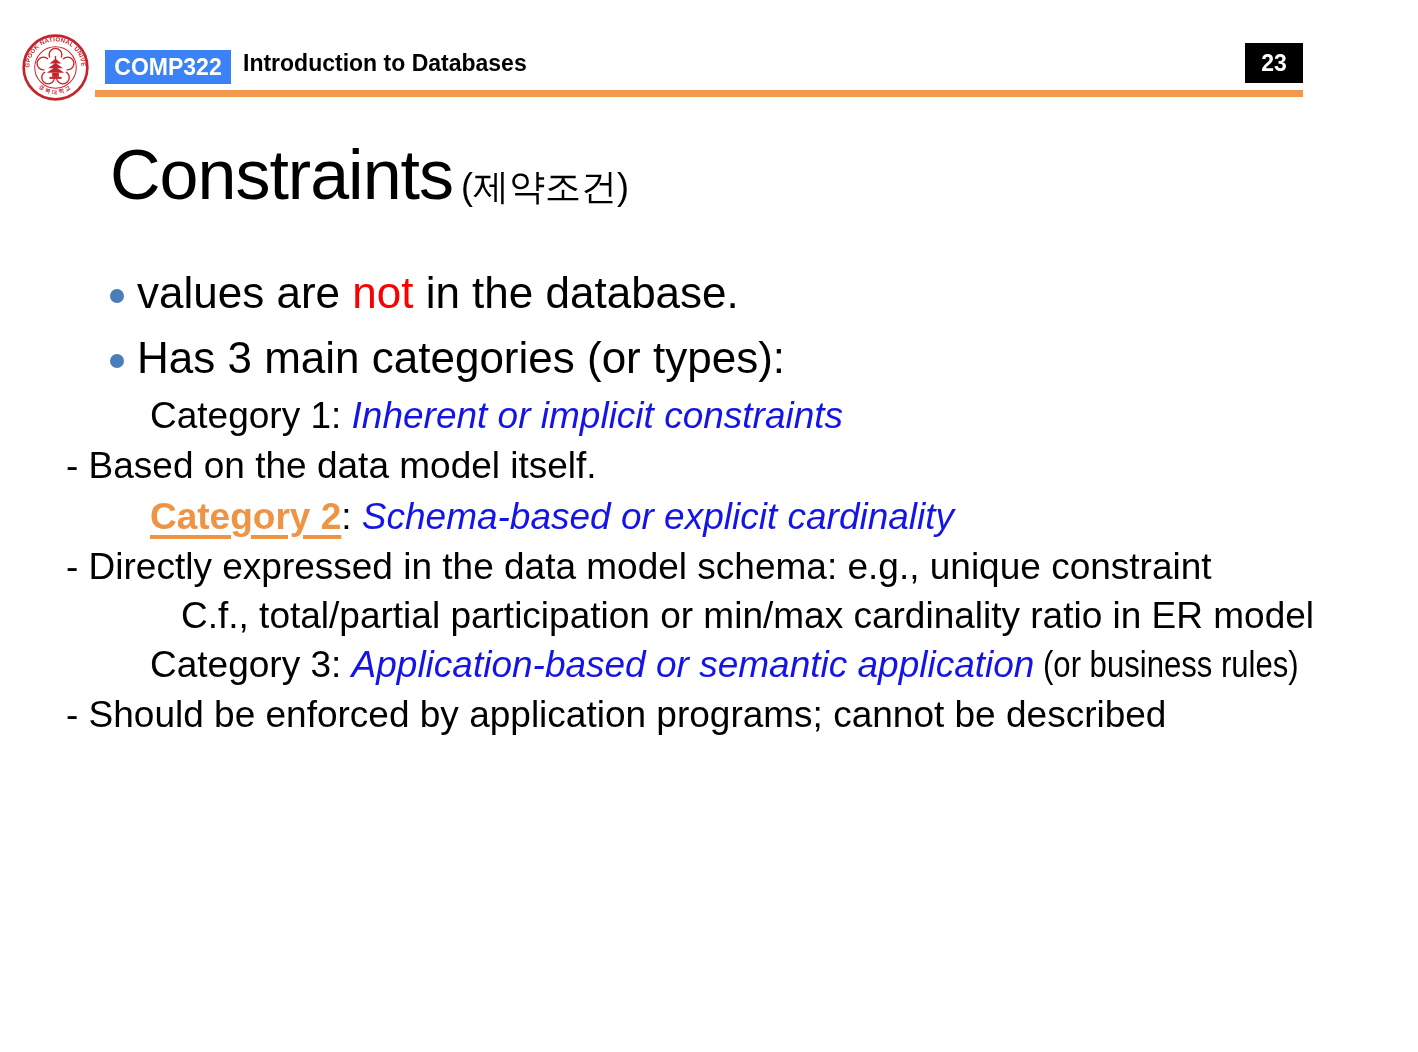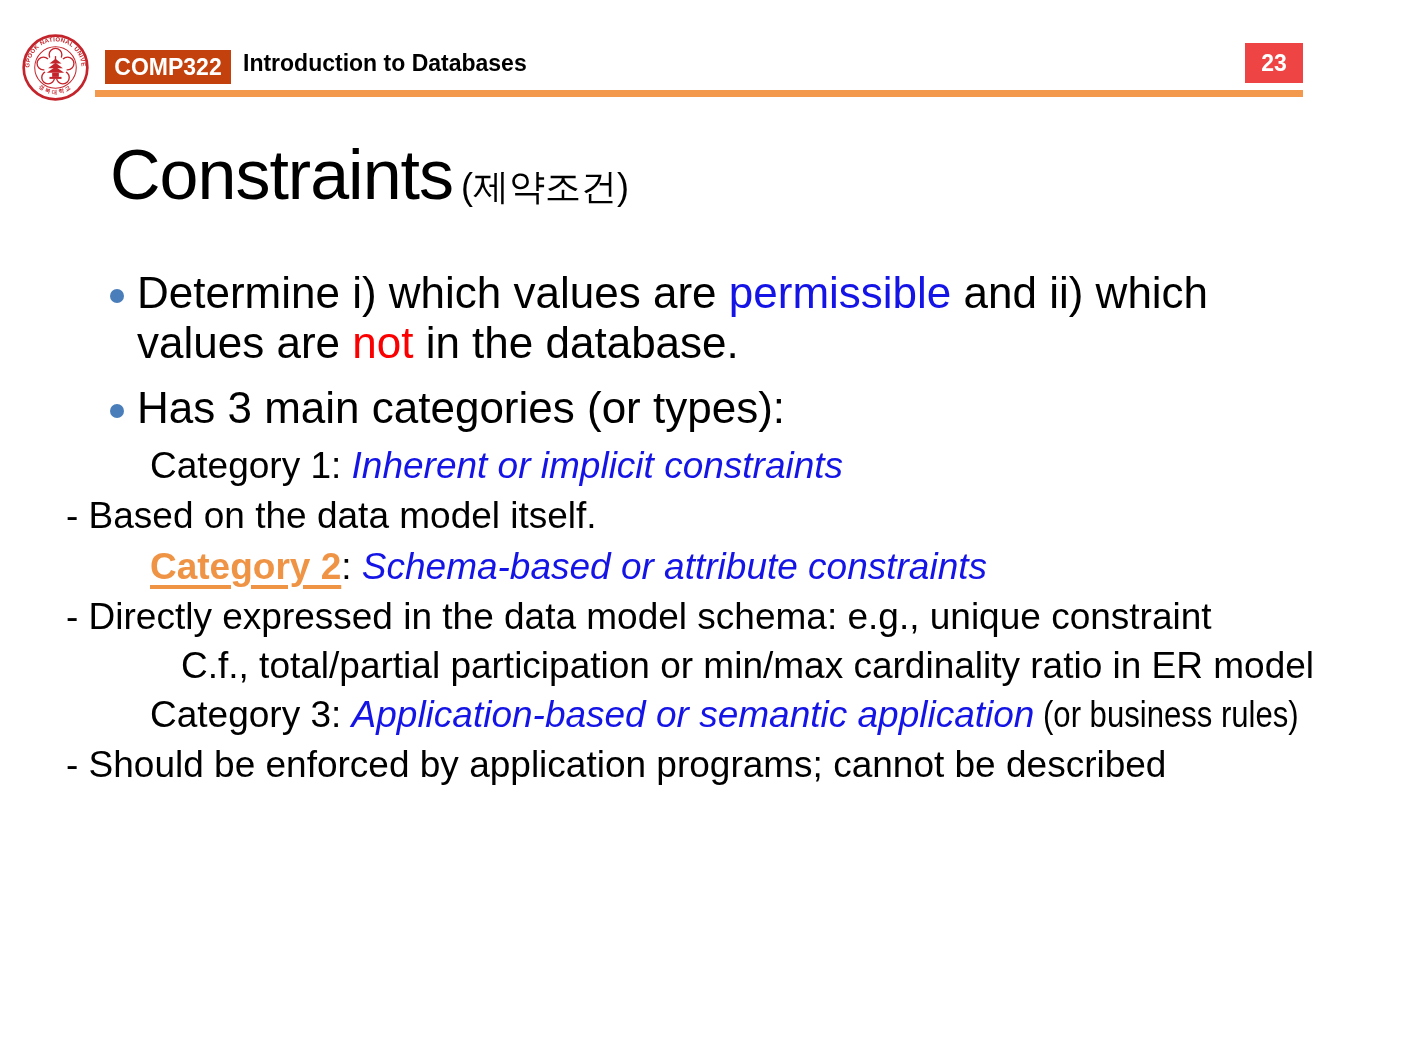--- a/index.html
+++ b/index.html
@@ -6,30 +6,30 @@
   .slide {
     position:relative; width:1418px; height:1052px; margin:0 auto;
     background:#ffffff; overflow:hidden;
     font-family:"Liberation Sans","DejaVu Sans",sans-serif; color:#000;
   }
 
   
   .logo { position:absolute; left:22px; top:34px; width:67px; height:67px; }
   .course-badge {
     position:absolute; left:105px; top:50px; width:126px; height:34px;
-    background:#c2410c; color:#fff; font-size:23px; font-weight:bold;
+    background:#3b82f6; color:#fff; font-size:23px; font-weight:bold;
     display:flex; align-items:center; justify-content:center;
   }
   .course-title {
     position:absolute; left:243px; top:50px; height:34px;
     display:flex; font-size:23px; font-weight:bold; color:#000;
   }
   .page-badge {
     position:absolute; left:1245px; top:43px; width:58px; height:40px;
-    background:#ef4444; color:#fff; font-size:23px; font-weight:bold;
+    background:#000000; color:#fff; font-size:23px; font-weight:bold;
     display:flex; align-items:center; justify-content:center;
   }
   .header-rule { position:absolute; left:95px; top:90px; width:1208px; height:7px; background:#F3994E; }
 
   
   .title-block { position:absolute; left:110px; top:133px; white-space:nowrap; }
   .title-main { font-size:70px; line-height:84px; letter-spacing:-1px; }
   .title-kr   { font-size:36px; margin-left:8px; }
 
   
@@ -111,36 +111,35 @@
   <div class="header-rule"></div>
 
   <h1 class="title-block" style="margin:0; font-weight:normal;">
     <span class="title-main">Constraints</span><span class="title-kr">(제약조건)</span>
   </h1>
 
   <main class="content">
 
     <div class="bullet-item">
       <span class="bullet-dot"></span>
-      <div><span>Determine i) which values are </span><span class="txt-blue">permissible</span><span> and ii) which</span></div>
       <div><span>values are </span><span class="txt-red">not</span><span> in the database.</span></div>
     </div>
 
     <div class="bullet-item mt-b2">
       <span class="bullet-dot"></span>
       <div>Has 3 main categories (or types):</div>
     </div>
 
     <div class="cat-line mt-cat1">
       <span>Category 1</span><span>: </span><span class="cat-name">Inherent or implicit constraints</span>
     </div>
     <div class="detail-line ind-dash">- Based on the data model itself.</div>
 
     <div class="cat-line mt-cat2">
-      <span class="cat2-label">Category 2</span><span>: </span><span class="cat-name">Schema-based or attribute constraints</span>
+      <span class="cat2-label">Category 2</span><span>: </span><span class="cat-name">Schema-based or explicit cardinality</span>
     </div>
     <div class="detail-line ind-dash">- Directly expressed in the data model schema: e.g., unique constraint</div>
     <div class="detail-line ind-deep">C.f., total/partial participation or min/max cardinality ratio in ER model</div>
 
     <div class="cat-line">
       <span>Category 3</span><span>: </span><span class="cat-name">Application-based or semantic application</span><span class="cat3-suffix">(or business rules)</span>
     </div>
     <div class="detail-line ind-dash">- Should be enforced by application programs; cannot be described</div>
 
   </main>

